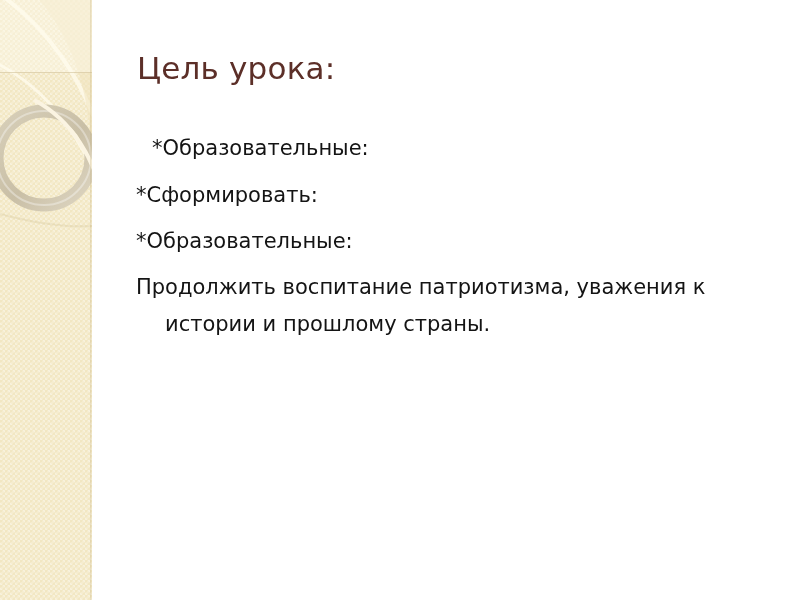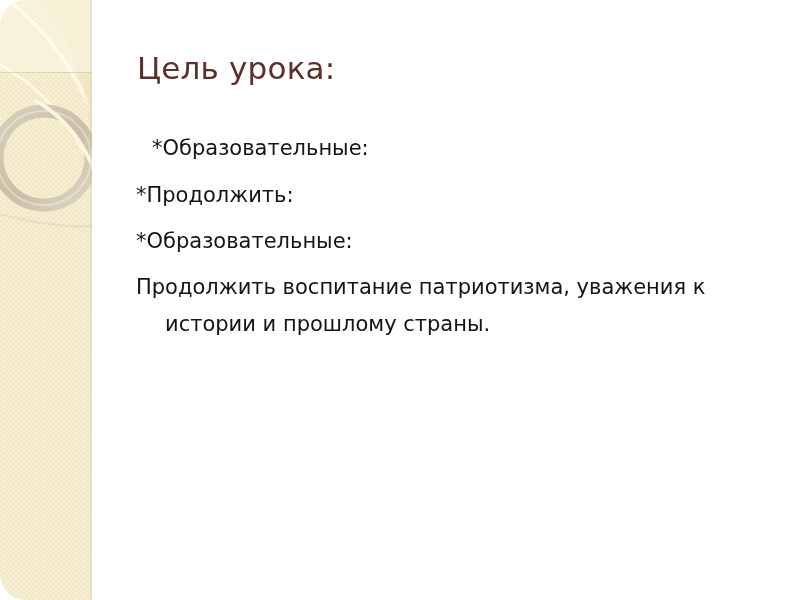--- a/index.html
+++ b/index.html
@@ -13,21 +13,20 @@
     overflow: hidden;
     font-family: "DejaVu Sans", sans-serif;
   }
 
   #slide {
     position: relative;
     width: 800px;
     height: 600px;
     background: #ffffff;
     overflow: hidden;
-    border-radius: 26px;
   }
 
   
   #sidebar {
     position: absolute;
     left: 0;
     top: 0;
     width: 92px;
     height: 600px;
     overflow: hidden;
@@ -141,18 +140,18 @@
     </svg>
 
     <div id="sidebar-band"></div>
     <div id="sidebar-edge"></div>
   </div>
 
   <div id="title">Цель урока:</div>
 
   <div id="body-block">
     <p class="para lead">*Образовательные:</p>
-    <p class="para tight">*Продолжить:</p>
+    <p class="para tight">*Сформировать:</p>
     <p class="para tight">*Образовательные:</p>
     <p class="para">Продолжить воспитание патриотизма, уважения к истории и прошлому страны.</p>
   </div>
 
 </div>
 
 </body></html>

